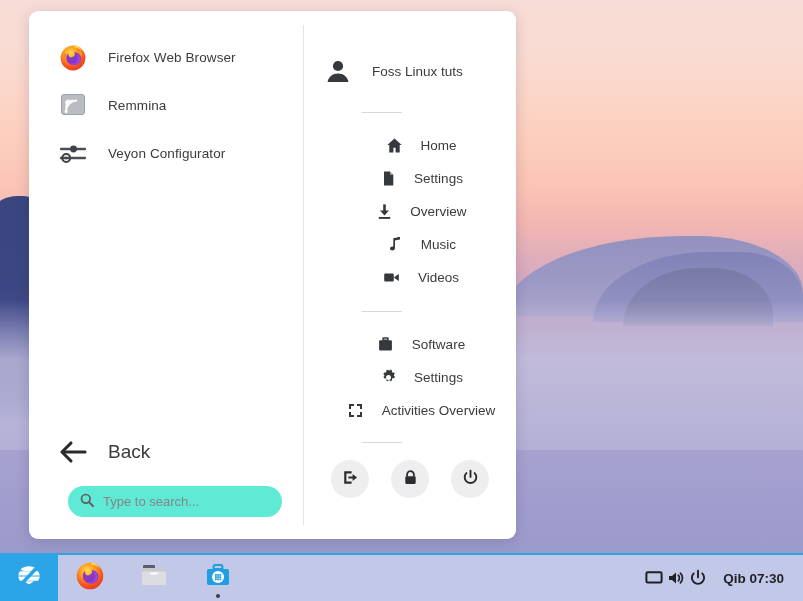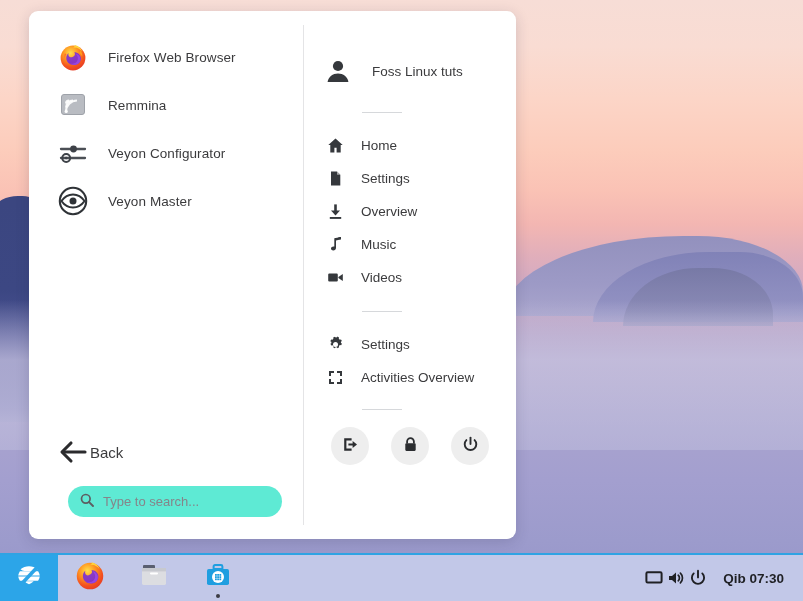--- a/index.html
+++ b/index.html
@@ -147,21 +147,22 @@
   .left-bottom { margin-top: auto; }
   .back-row {
     display: flex;
     align-items: center;
     height: 44px;
     padding-left: 27px;
     margin-bottom: 12px;
     cursor: default;
   }
   .back-label {
-    font-size: 15px;
+    margin-left: 18px;
+    font-size: 19px;
     color: #3b3b3d;
   }
   .search-wrap {
     margin: 0 21px 22px 39px;
     height: 31px;
     background: #5eead4;
     border-radius: 16px;
     display: flex;
     align-items: center;
     padding: 0 12px;
@@ -203,20 +204,21 @@
     background: #d6d8db;
     margin: 17px auto 16px 58px;
   }
 
   .place-row {
     display: flex;
     align-items: center;
     height: 33px;
     padding-left: 22px;
     cursor: default;
+    justify-content: center;
   }
   .place-icon {
     width: 18px; height: 18px;
     display: flex; align-items: center; justify-content: center;
     flex: 0 0 18px;
   }
   .place-label {
     margin-left: 17px;
     font-size: 13.5px;
     color: #3b3b3d;
@@ -360,30 +362,20 @@
             <line x1="3" y1="11" x2="27" y2="11" stroke="#4b4f55" stroke-width="2.3" stroke-linecap="round"></line>
             <circle cx="15.5" cy="11" r="3.4" fill="#3d4147"></circle>
             <line x1="3" y1="20" x2="27" y2="20" stroke="#4b4f55" stroke-width="2.3" stroke-linecap="round"></line>
             <circle cx="8.2" cy="20" r="3.9" fill="none" stroke="#3d4147" stroke-width="2"></circle>
             <circle cx="8.2" cy="20" r="1.3" fill="#3d4147"></circle>
           </svg>
         </span>
         <span class="app-label">Veyon Configurator</span>
       </div>
 
-      <div class="app-row">
-        <span class="app-icon">
-          <svg width="32" height="32" viewBox="0 0 32 32">
-            <circle cx="16" cy="16" r="13.2" fill="none" stroke="#2f3337" stroke-width="2.1"></circle>
-            <path d="M4.4 16c3.3-4.6 7.4-6.5 11.6-6.5S24.3 11.4 27.6 16c-3.3 4.6-7.4 6.5-11.6 6.5S7.7 20.6 4.4 16z" fill="#ffffff" stroke="#2f3337" stroke-width="2.1"></path>
-            <ellipse cx="16" cy="16" rx="3.5" ry="3.5" fill="#2f3337"></ellipse>
-          </svg>
-        </span>
-        <span class="app-label">Veyon Master</span>
-      </div>
 
       <div class="left-bottom">
         <div class="back-row">
           <span class="app-icon">
             <svg width="30" height="26" viewBox="0 0 30 26">
               <line x1="5" y1="13" x2="27" y2="13" stroke="#2b2b2d" stroke-width="3.1" stroke-linecap="round"></line>
               <polyline points="13,4 4,13 13,22" fill="none" stroke="#2b2b2d" stroke-width="3.1" stroke-linecap="round" stroke-linejoin="round"></polyline>
             </svg>
           </span>
           <span class="back-label">Back</span>
@@ -463,20 +455,29 @@
           <svg width="17" height="17" viewBox="0 0 17 17">
             <rect x="1.2" y="4.6" width="9.6" height="8" rx="1.1" fill="#35383c"></rect>
             <path d="M11.4 8 15.8 5v7L11.4 9z" fill="#35383c"></path>
           </svg>
         </span>
         <span class="place-label">Videos</span>
       </div>
 
       <div class="mini-sep"></div>
 
+      <div class="place-row">
+        <span class="place-icon">
+          <svg width="17" height="17" viewBox="0 0 17 17">
+            <rect x="6" y="1.9" width="5" height="2.3" rx=".6" fill="none" stroke="#35383c" stroke-width="1.5"></rect>
+            <rect x="2.1" y="4.3" width="12.8" height="10.3" rx="1" fill="#35383c"></rect>
+          </svg>
+        </span>
+        <span class="place-label">Software</span>
+      </div>
 
       <div class="place-row">
         <span class="place-icon">
           <svg width="17" height="17" viewBox="0 0 17 17">
             <path d="M8.5 1.1l1.3.5.6-1 1.6.9-.2 1.2 1 1 1.2-.2.9 1.6-1 .6.1 1.4 1 .6-.9 1.6-1.2-.2-1 1 .2 1.2-1.6.9-.6-1-1.4.1-.6 1-1.6-.9.2-1.2-1-1-1.2.2-.9-1.6 1-.6-.1-1.4-1-.6.9-1.6 1.2.2 1-1-.2-1.2 1.6-.9.6 1z" fill="#35383c"></path>
             <circle cx="8.5" cy="8.5" r="2.5" fill="#ffffff"></circle>
           </svg>
         </span>
         <span class="place-label">Settings</span>
       </div>

